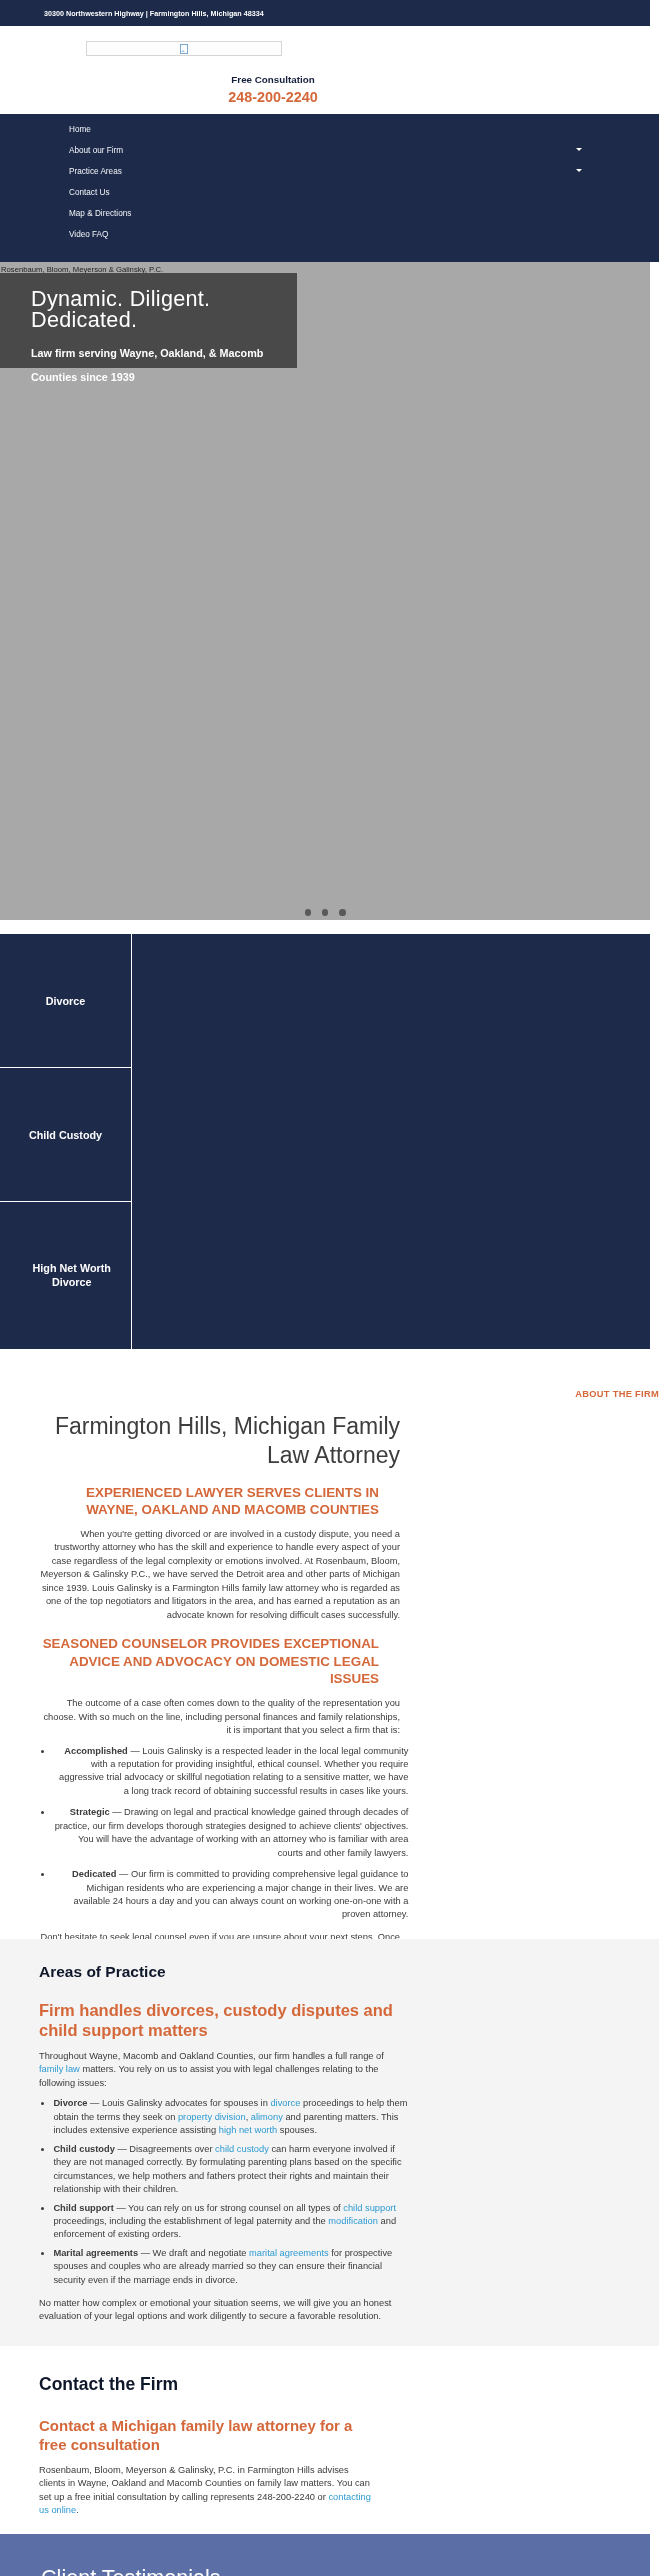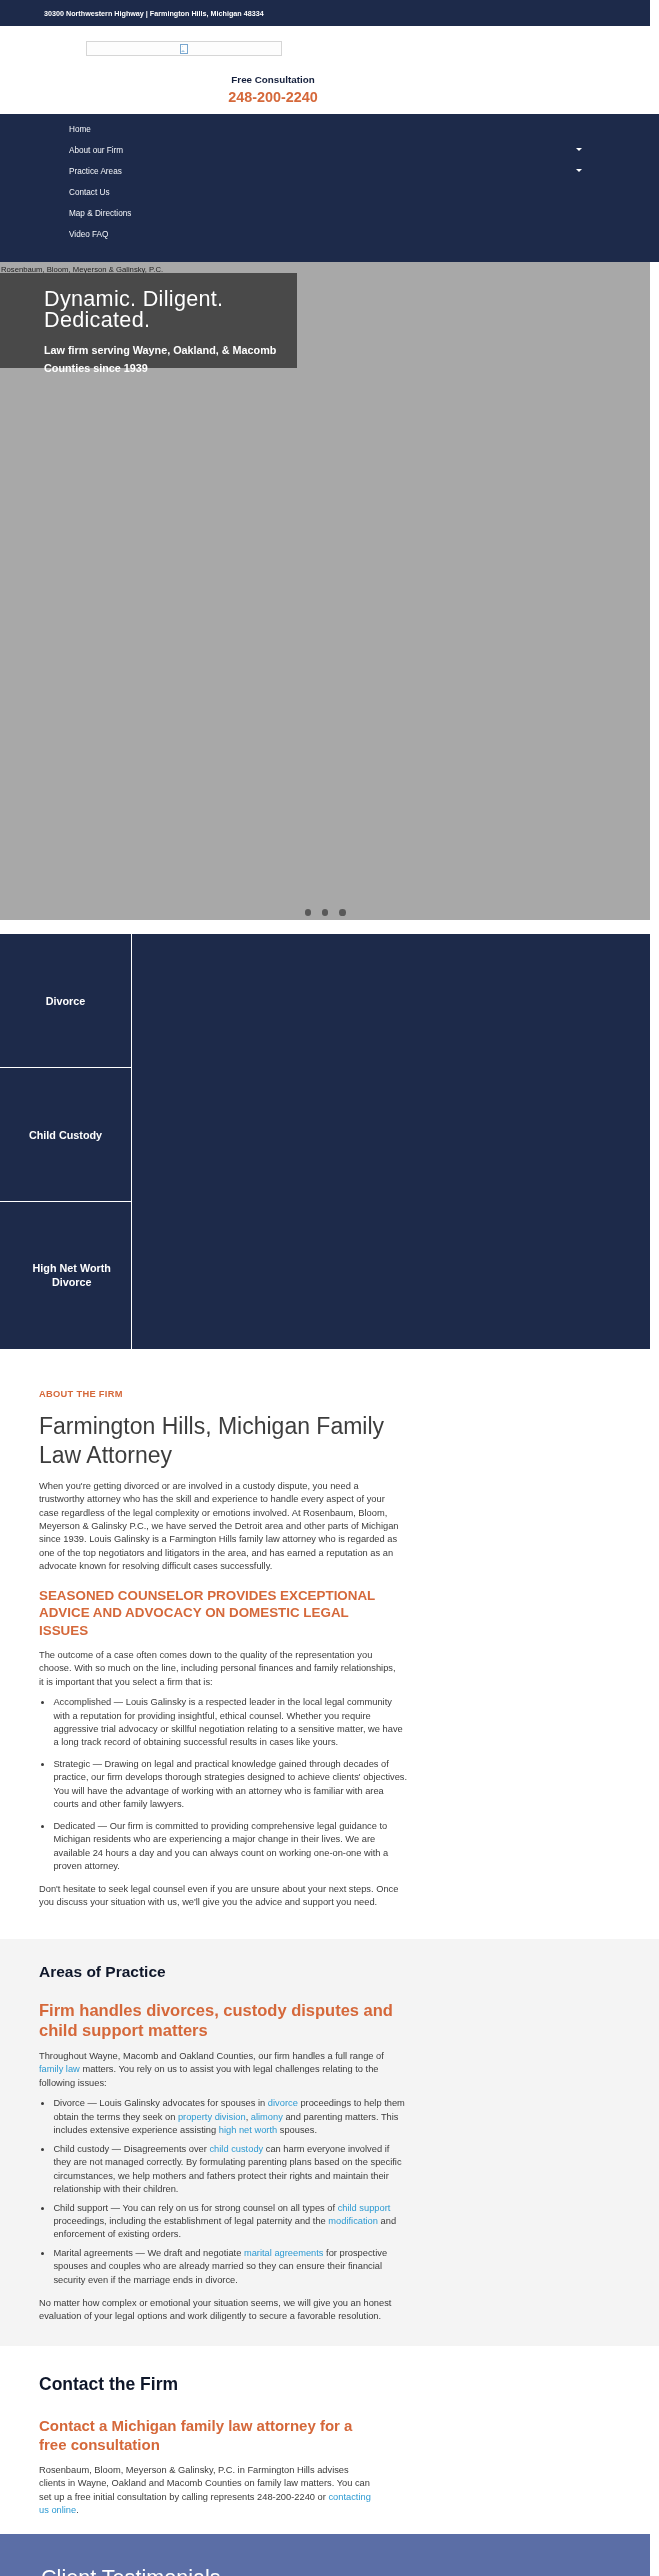--- a/index.html
+++ b/index.html
@@ -24,43 +24,43 @@
   
   .mainnav{height:148px;background:#1d2a4a;padding-left:20px;}
   .mainnav ul{list-style:none;margin:0;padding:4.6px 0 0 0;}
   .mainnav li{position:relative;height:21px;line-height:21px;padding-left:49px;color:#f4f6fa;font-size:8.2px;}
   .mainnav li a{color:#f4f6fa;text-decoration:none;}
   .caret{position:absolute;right:88px;top:8.8px;width:0;height:0;border-left:3.1px solid transparent;border-right:3.1px solid transparent;border-top:3.6px solid #ffffff;}
 
   
   .hero{height:658px;background:#a8a8a8;}
   .hero .alt{position:absolute;left:1px;top:3.1px;font-size:7.7px;color:#1c1c1c;}
-  .hero-overlay{position:absolute;left:0;top:11.3px;width:297px;height:95px;background:#494949;color:#fff;padding-left:44px;box-sizing:border-box;}
+  .hero-overlay{position:absolute;left:0;top:11.3px;width:297px;height:95px;background:#494949;color:#fff;padding-left:31px;box-sizing:border-box;}
   .hero-overlay h1{margin:14.4px 0 0 0;font-size:21.6px;font-weight:300;line-height:21px;letter-spacing:0.3px;}
-  .hero-overlay .sub{margin-top:11.3px;font-size:10.8px;font-weight:bold;line-height:18px;width:242px;}
+  .hero-overlay .sub{margin-top:11.3px;font-size:10.8px;font-weight:bold;line-height:24px;width:242px;}
   .dots{position:absolute;left:0;width:650px;bottom:2.1px;text-align:center;}
   .dots span{display:inline-block;width:6.7px;height:6.7px;border-radius:50%;background:#595959;margin:0 4.1px;}
 
   .gap-white{height:14px;background:#fff;}
 
   
   .pboxes{height:415px;background:#1d2a4a;}
   .pcol{position:absolute;left:0;top:0;width:131px;height:415px;border-right:1.5px solid #ffffff;}
   .pbox{width:131px;display:flex;align-items:center;justify-content:center;text-align:center;color:#fff;font-weight:bold;font-size:10.8px;line-height:14px;border-bottom:1px solid #ffffff;box-sizing:border-box;padding:0 15.5px;cursor:pointer;}
   .pbox.b1{height:134px;}.pbox.b2{height:134px;}.pbox.b3{height:146px;border-bottom:none;padding-left:28px;}
 
   
-  .about{height:590px;background:#fff;padding:40px 0 0 39px;box-sizing:border-box;}
+  .about{height:590px;background:#fff;padding:40px 0 0 39px;box-sizing:border-box;text-align:right;}
   .eyebrow{color:#d5683a;font-size:9.3px;font-weight:bold;letter-spacing:0.3px;}
   .about h1{margin:13.4px 0 0 0;font-size:23px;font-weight:300;color:#3d3d3d;line-height:29px;width:361px;}
   .h2o{margin:13.4px 0 0 0;color:#d5683a;font-size:13.4px;font-weight:bold;line-height:17.5px;width:340px;}
   .bodytext{font-size:9.3px;line-height:13.4px;width:361px;margin:9.3px 0 0 0;}
   .blist{margin:7.2px 0 0 0;padding-left:14.4px;width:355px;}
   .blist li{font-size:9.3px;line-height:13.4px;margin-bottom:8.2px;}
-  .sb{font-weight:normal;}
+  .sb{font-weight:bold;}
   .sl{color:#2d9ad2;text-decoration:none;}
 
   
   .areas{height:407px;background:#f4f4f4;padding:24px 0 0 39px;box-sizing:border-box;}
   .sec-title{color:#0f172a;font-size:15.5px;font-weight:bold;}
   .areas .bigh{margin-top:18.5px;color:#d5683a;font-size:16.5px;font-weight:bold;line-height:20.6px;width:361px;}
   .areas .blist li{margin-bottom:5.2px;}
 
   
   .contact{height:188px;background:#fff;padding:28px 0 0 39px;box-sizing:border-box;}
@@ -119,20 +119,21 @@
   <div class="pcol">
     <div class="pbox b1">Divorce</div>
     <div class="pbox b2">Child Custody</div>
     <div class="pbox b3">High Net Worth Divorce</div>
   </div>
 </section>
 
 <section class="about">
   <div class="eyebrow">ABOUT THE FIRM</div>
   <h1>Farmington Hills, Michigan Family Law Attorney</h1>
+  <h2 class="h2o">EXPERIENCED LAWYER SERVES CLIENTS IN WAYNE, OAKLAND AND MACOMB COUNTIES</h2>
   <p class="bodytext">When you're getting divorced or are involved in a custody dispute, you need a trustworthy attorney who has the skill and experience to handle every aspect of your case regardless of the legal complexity or emotions involved. At Rosenbaum, Bloom, Meyerson &amp; Galinsky P.C., we have served the Detroit area and other parts of Michigan since 1939. Louis Galinsky is a Farmington Hills family law attorney who is regarded as one of the top negotiators and litigators in the area, and has earned a reputation as an advocate known for resolving difficult cases successfully.</p>
   <h2 class="h2o">SEASONED COUNSELOR PROVIDES EXCEPTIONAL ADVICE AND ADVOCACY ON DOMESTIC LEGAL ISSUES</h2>
   <p class="bodytext">The outcome of a case often comes down to the quality of the representation you choose. With so much on the line, including personal finances and family relationships, it is important that you select a firm that is:</p>
   <ul class="blist">
     <li><span class="sb">Accomplished</span><span> — Louis Galinsky is a respected leader in the local legal community with a reputation for providing insightful, ethical counsel. Whether you require aggressive trial advocacy or skillful negotiation relating to a sensitive matter, we have a long track record of obtaining successful results in cases like yours.</span></li>
     <li><span class="sb">Strategic</span><span> — Drawing on legal and practical knowledge gained through decades of practice, our firm develops thorough strategies designed to achieve clients' objectives. You will have the advantage of working with an attorney who is familiar with area courts and other family lawyers.</span></li>
     <li><span class="sb">Dedicated</span><span> — Our firm is committed to providing comprehensive legal guidance to Michigan residents who are experiencing a major change in their lives. We are available 24 hours a day and you can always count on working one-on-one with a proven attorney.</span></li>
   </ul>
   <p class="bodytext">Don't hesitate to seek legal counsel even if you are unsure about your next steps. Once you discuss your situation with us, we'll give you the advice and support you need.</p>
 </section>

